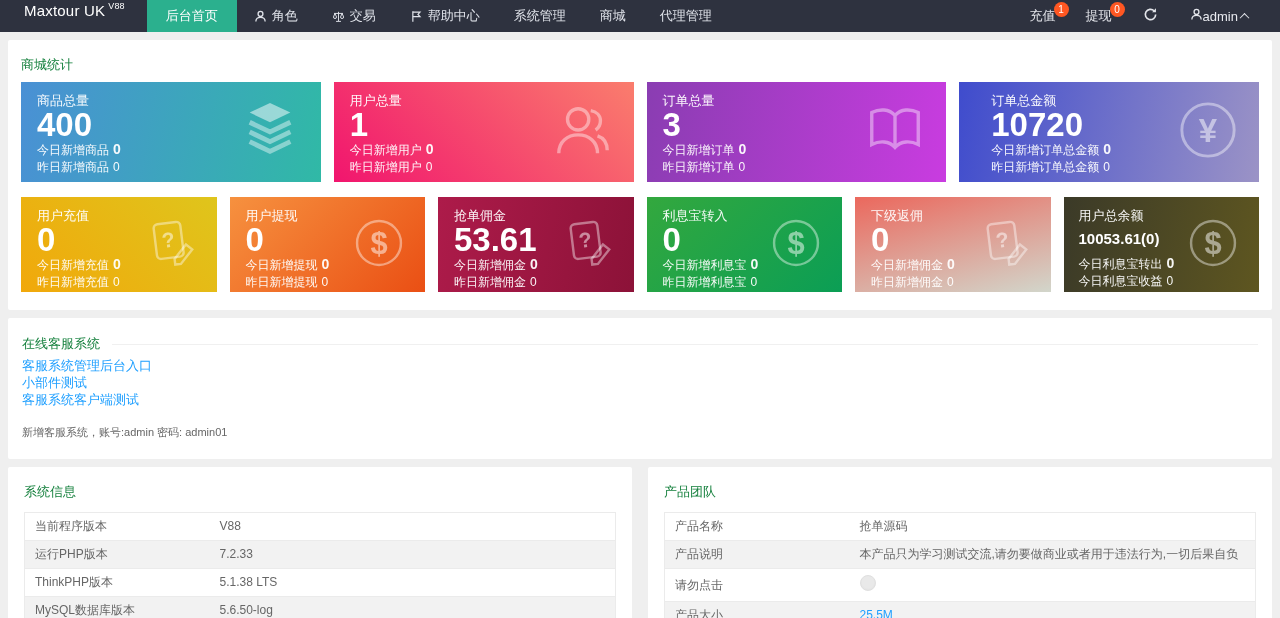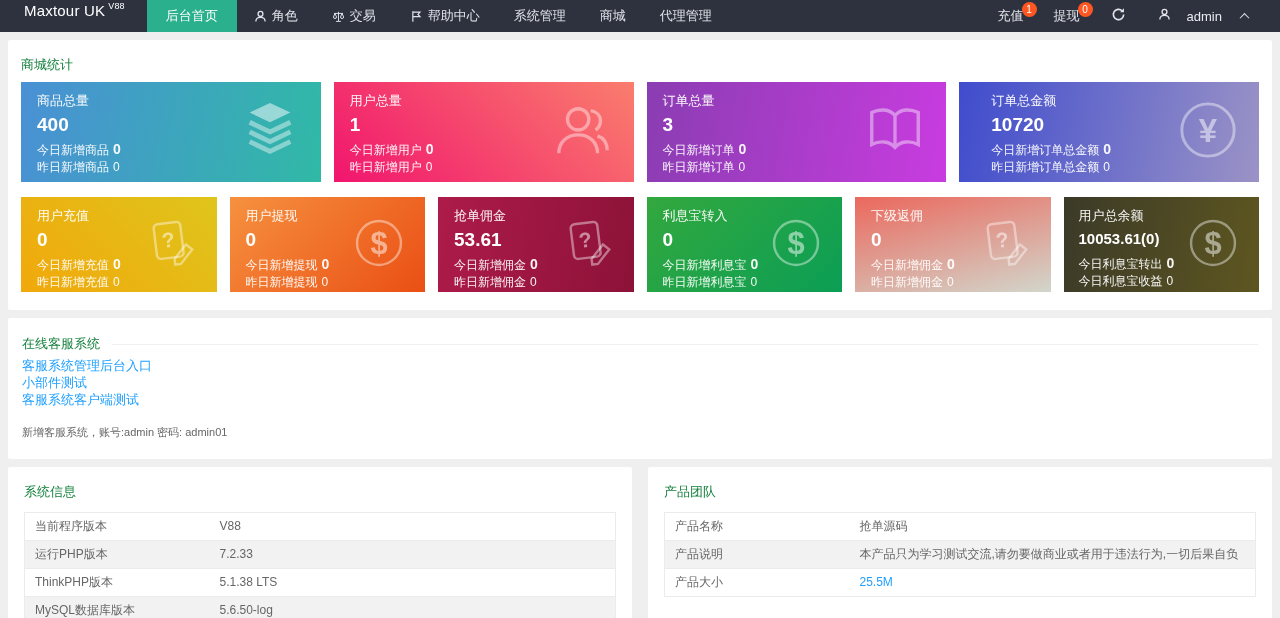--- a/index.html
+++ b/index.html
@@ -12,37 +12,37 @@
   .nav-menu { display:flex; align-items:stretch; }
   .nav-item { display:flex; align-items:center; gap:5px; padding:0 17px; cursor:pointer; color:#dfe2e9; }
   .nav-item.active { background:#2bb08e; color:#fff; padding:4px 19px; }
   .nav-item svg { width:13px; height:13px; display:block; }
   .nav-right { margin-left:auto; display:flex; align-items:stretch; padding-right:20px; }
   .nav-action { position:relative; display:flex; align-items:center; padding:0 15px; cursor:pointer; color:#e3e5ea; }
   .badge { position:absolute; top:2px; right:2px; min-width:15px; height:15px; padding:0 4px; background:#ff5722;
     border-radius:8px; color:#fff; font-size:10px; line-height:15px; text-align:center; }
   .nav-refresh { display:flex; align-items:center; padding:0 16px; cursor:pointer; }
   .nav-refresh svg { width:15px; height:15px; }
-  .nav-user { display:flex; align-items:center; gap:16px; padding:0 12px 0 16px; cursor:pointer; }
+  .nav-user { display:flex; align-items:center; gap:0; padding:0 12px 0 16px; cursor:pointer; }
   .nav-user svg { width:13px; height:13px; }
   .caret-up { width:7px; height:7px; border-left:1.5px solid #e3e5ea; border-top:1.5px solid #e3e5ea;
     transform:rotate(45deg) translate(1px,1px); margin-left:3px; }
   
   .main { padding:8px 8px 0 8px; }
   .panel { background:#fff; border-radius:2px; margin-bottom:8px; }
   .panel-stats { padding:17px 13px 18px; }
   .section-title { font-size:13px; color:#15803d; line-height:16px; }
   
   .cards-row1 { display:grid; grid-template-columns:repeat(4,1fr); gap:13px; margin-top:9px; }
   .cards-row2 { display:grid; grid-template-columns:repeat(6,1fr); gap:13px; margin-top:15px; }
   .cards-row1 .stat-card { height:100px; }
   .cards-row2 .stat-card { height:95px; }
   .stat-card { position:relative; color:#fff; padding:10px 16px; overflow:hidden; }
   .sc-title { font-size:13px; line-height:17px; opacity:.96; }
-  .sc-value { font-size:19px; font-weight:bold; line-height:29px; margin:1px 0 2px; }
+  .sc-value { font-size:33px; font-weight:bold; line-height:29px; margin:1px 0 2px; }
   .sc-value.small { font-size:15px; line-height:22px; margin:4px 0 5px; }
   .sc-line { font-size:12px; line-height:17px; opacity:.95; }
   .sc-line .v1 { font-weight:bold; font-size:14px; margin-left:4px; }
   .sc-line .v2 { margin-left:4px; }
   .sc-icon { position:absolute; right:20px; top:50%; transform:translateY(-50%); }
   .cards-row1 .sc-icon svg { width:62px; height:62px; }
   .cards-row2 .sc-icon svg { width:52px; height:52px; }
   
   .panel-service { padding:18px 14px 18px; }
   .legend { display:flex; align-items:center; }
@@ -308,20 +308,24 @@
         <tbody id="product-team-body">
             <tr>
               <td class="label-cell">产品名称</td>
               <td>抢单源码</td>
             </tr>
             <tr>
               <td class="label-cell">产品说明</td>
               <td>本产品只为学习测试交流,请勿要做商业或者用于违法行为,一切后果自负</td>
             </tr>
             <tr>
+              <td class="label-cell">请勿点击</td>
+              <td><span class="mystery-icon"></span></td>
+            </tr>
+            <tr>
               <td class="label-cell">产品大小</td>
               <td><a>25.5M</a></td>
             </tr>
           </tbody>
       </table>
     </div>
   </div>
 
 </div>
 

